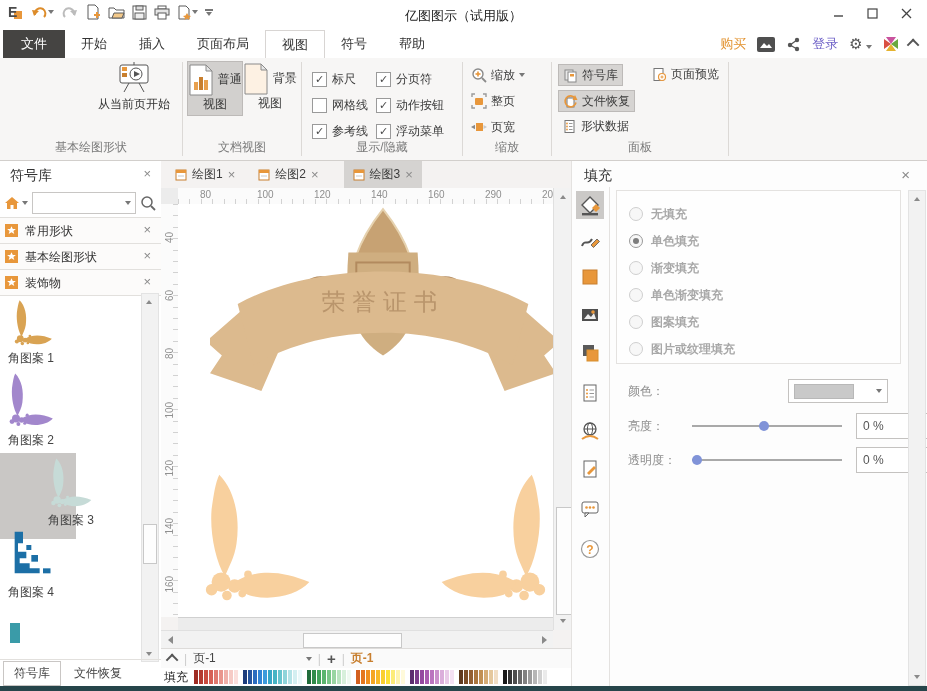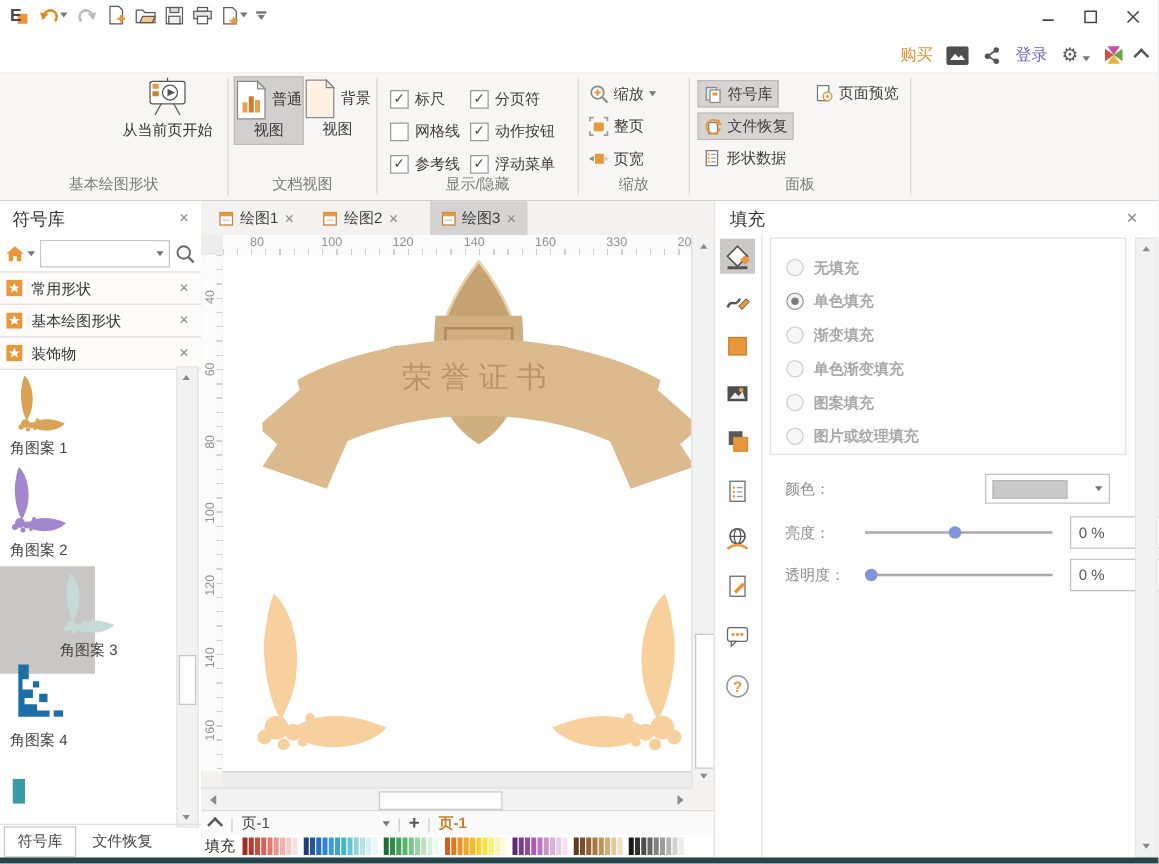--- a/index.html
+++ b/index.html
@@ -214,20 +214,21 @@
             <path d="M2,1 h7 l3,3 v10 h-10 z" fill="#fff" stroke="#5a5a5a"></path>
             <polygon points="10,8 11.5,10.5 14,11 12,12.8 12.6,15 10,13.6 7.4,15 8,12.8 6,11 8.5,10.5" fill="#e8973b"></polygon>
           </svg>
         <span class="tri-d"></span>
       </span>
       <span class="qbtn" style="flex-direction:column;gap:1px;display:inline-flex;align-items:center;">
         <span style="display:block;width:8px;height:2px;background:#777;"></span>
         <span class="tri-d"></span>
       </span>
     </div>
+    <div class="title">亿图图示（试用版）</div>
     <div class="winctl">
       <span class="winbtn">
           <svg class="ico" width="11" height="11">
             <line x1="1" y1="8" x2="10" y2="8" stroke="#444" stroke-width="1.4"></line>
           </svg>
         </span>
       <span class="winbtn">
           <svg class="ico" width="11" height="11">
             <rect x="1" y="1" width="9" height="9" fill="none" stroke="#444" stroke-width="1.2"></rect>
           </svg>
@@ -235,20 +236,29 @@
       <span class="winbtn">
           <svg class="ico" width="11" height="11">
             <line x1="1" y1="1" x2="10" y2="10" stroke="#444" stroke-width="1.3"></line>
             <line x1="10" y1="1" x2="1" y2="10" stroke="#444" stroke-width="1.3"></line>
           </svg>
         </span>
     </div>
   </div>
 
   <div class="menubar">
+    <div class="mtabs">
+      <span class="mtab filetab">文件</span>
+      <span class="mtab">开始</span>
+      <span class="mtab">插入</span>
+      <span class="mtab">页面布局</span>
+      <span class="mtab active">视图</span>
+      <span class="mtab">符号</span>
+      <span class="mtab">帮助</span>
+    </div>
     <div class="menu-right">
       <span class="buytxt">购买</span>
       <span>
         <svg class="ico" width="18" height="15" viewBox="0 0 18 15">
             <rect x="0" y="0" width="18" height="15" rx="2" fill="#4f4f4f"></rect>
             <path d="M3,11 L7,6 L10,9 L12,7 L15,11 Z" fill="#fff"></path>
           </svg>
       </span>
       <span>
         <svg class="ico" width="15" height="15" viewBox="0 0 15 15">
@@ -553,21 +563,21 @@
         </span>
       </div>
 
       <div class="rul-corner"></div>
       <div class="h-ruler">
           <span class="hnum" style="left: 20px;">80</span>
           <span class="hnum" style="left: 77px;">100</span>
           <span class="hnum" style="left: 134px;">120</span>
           <span class="hnum" style="left: 191px;">140</span>
           <span class="hnum" style="left: 248px;">160</span>
-          <span class="hnum" style="left: 305px;">330</span>
+          <span class="hnum" style="left: 305px;">290</span>
           <span class="hnum" style="left: 362px;">200</span>
         </div>
       <div class="v-ruler">
           <span class="vnum" style="top: 28px;">40</span>
           <span class="vnum" style="top: 86px;">60</span>
           <span class="vnum" style="top: 144px;">80</span>
           <span class="vnum" style="top: 202px;">100</span>
           <span class="vnum" style="top: 260px;">120</span>
           <span class="vnum" style="top: 318px;">140</span>
           <span class="vnum" style="top: 376px;">160</span>

